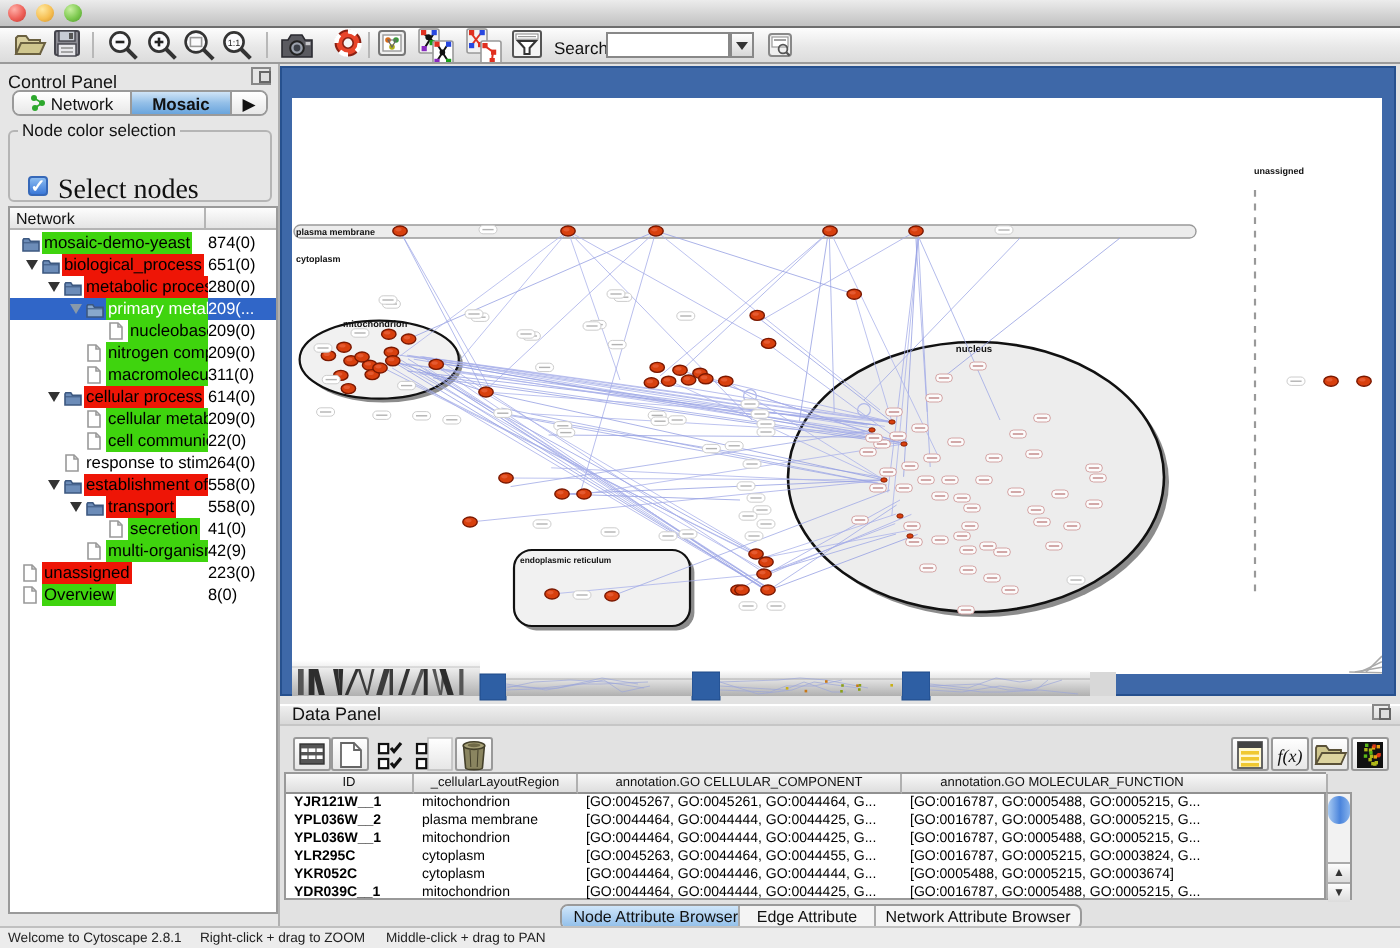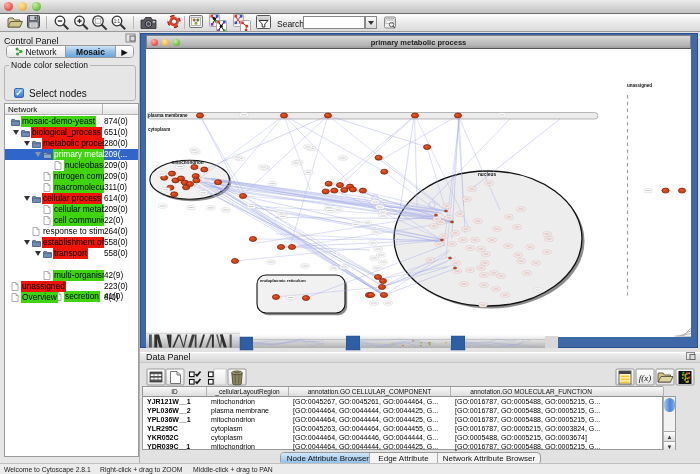--- a/index.html
+++ b/index.html
@@ -19,21 +19,21 @@
 
 #cpanel { left:0; top:32px; width:140px; height:431px; background:#e6e6e6; border-right:1px solid #b0b0b0; }
 #cpanel-title { left:4px; top:4px; font-size:9px; color:#111;text-align:right; }
 #tabbar { left:6px; top:13px; width:128px; height:13px; border:1px solid #9a9a9a; border-radius:4px; background:#fff; overflow:hidden; display:flex; }
 .tabseg { height:100%; font-size:8.5px; display:flex; align-items:center; justify-content:center; color:#111; }
 #groupbox { left:4px; top:33px; width:132px; height:36px; border:1px solid #b5b5b5; border-radius:3px; }
 #groupbox-label { left:9px; top:28px; font-size:8.5px; color:#111; background:#e6e6e6; padding:0 2px; }
 #combo { left:12px; top:41px; width:114px; height:12px; background:#fff; border:1px solid #9a9a9a; border-radius:3px; font-size:8.5px; color:#111; line-height:11px; padding-left:8px; }
 #combo-btn { right:-1px; top:-1px; width:13px; height:12px; border-radius:3px; background:linear-gradient(#a8ccf4,#4a8ae0 50%,#2f6cd0); border:1px solid #3a6cc0; color:#fff; font-size:6px; line-height:5px; text-align:center; }
 #checkbox { left:14px; top:56px; width:10px; height:10px; border-radius:2px; background:linear-gradient(#8cbcf0,#3a78d8); border:1px solid #3668b8; color:#fff; font-size:9px; line-height:9px; text-align:center; font-weight:bold; }
-#checkbox-label { left:29px; top:56px; font-size:10px; color:#111; }
+#checkbox-label { left:29px; top:56px; font-size:14px; color:#111;font-family:Liberation Serif, serif; }
 #treebox { left:4px; top:71px; width:135px; height:354px; background:#fff; border:1px solid #9a9a9a; }
 #treehead { left:0; top:0; width:133px; height:11px; background:linear-gradient(#fdfdfd,#e4e4e4); border-bottom:1px solid #b5b5b5; font-size:8px; color:#111; }
 .trow { left:0; width:133px; height:11px; font-size:8.4px; white-space:nowrap; overflow:hidden; }
 .tlab { position:absolute; top:0; height:11px; line-height:11px; padding:0 1px; color:#000; }
 .tnum { position:absolute; left:99px; top:0; height:11px; line-height:11px; font-size:8.2px; color:#000; }
 .arr { position:absolute; top:3px; width:0; height:0; border-left:3.5px solid transparent; border-right:3.5px solid transparent; border-top:5px solid #333; }
 .gbg { background:#3fd40e; }
 .rbg { background:#ee1506; }
 
 #desktop { left:140px; top:32px; width:560px; height:320px; background:#e2e2e2; overflow:hidden; }
@@ -302,21 +302,21 @@
         </div>
 <div class="trow abs" style="top:132px;">
           <span class="arr" style="left:30px;border-top-color:#333;"></span>
           <svg style="position:absolute;left:38px;top:1.5px" width="9" height="8" viewBox="0 0 9 8">
             <path d="M0.5 2 L0.5 7.5 L8.5 7.5 L8.5 2.6 L4.2 2.6 L3.4 1.4 L0.9 1.4 Z" fill="#6c8cb8" stroke="#3c5880" stroke-width="0.8"></path>
             <path d="M0.5 3.4 L8.5 3.4" stroke="#3c5880" stroke-width="0.5"></path>
           </svg>
           <span class="tlab rbg" style="left:48px;color:#000;max-width:51px;overflow:hidden;display:inline-block;">transport</span>
           <span class="tnum" style="color:#000;">558(0)</span>
         </div>
-<div class="trow abs" style="top:143px;margin-top:32px;">
+<div class="trow abs" style="top:143px;">
           <svg style="position:absolute;left:49px;top:1px" width="8" height="9" viewBox="0 0 8 9">
             <path d="M1 0.5 L5 0.5 L7 2.5 L7 8.5 L1 8.5 Z" fill="#fff" stroke="#999" stroke-width="0.8"></path>
             <path d="M5 0.5 L5 2.5 L7 2.5" fill="none" stroke="#999" stroke-width="0.8"></path>
           </svg>
           <span class="tlab gbg" style="left:59px;color:#000;max-width:40px;overflow:hidden;display:inline-block;">secretion</span>
           <span class="tnum" style="color:#000;">41(0)</span>
         </div>
 <div class="trow abs" style="top:154px;">
           <svg style="position:absolute;left:38px;top:1px" width="8" height="9" viewBox="0 0 8 9">
             <path d="M1 0.5 L5 0.5 L7 2.5 L7 8.5 L1 8.5 Z" fill="#fff" stroke="#999" stroke-width="0.8"></path>
@@ -395,26 +395,20 @@
         <rect x="280.6" y="14.1" width="1.3" height="1.3" fill="#8aa018"></rect>
         <rect x="325" y="7" width="80" height="13" fill="url(#wg)"></rect>
         <line x1="325" y1="11.5" x2="405" y2="11.5" stroke="#999" stroke-width="0.6" opacity="0.7"></line>
         <polyline points="325,15 351,18 362,18 380,17 399,19" fill="none" stroke="#9aa4da" stroke-width="0.5" opacity="0.65"></polyline>
         <polyline points="325,17 341,18 360,15 375,17 391,12" fill="none" stroke="#9aa4da" stroke-width="0.5" opacity="0.65"></polyline>
         <polyline points="325,15 349,14 364,17 378,17 384,12" fill="none" stroke="#9aa4da" stroke-width="0.5" opacity="0.65"></polyline>
         <polyline points="325,14 344,16 358,11 370,13 376,12" fill="none" stroke="#9aa4da" stroke-width="0.5" opacity="0.65"></polyline>
         <rect x="405" y="8" width="13" height="12" fill="#d8d8d8"></rect>
       </svg></div>
   <div id="mainframe" class="abs">
-    <div id="wtitle" class="abs">
-      <div class="tl abs" style="left:4px;  background:radial-gradient(circle at 35% 30%, #ffb0a8, #ee6058 55%, #c03830);"></div>
-      <div class="tl abs" style="left:15px; background:radial-gradient(circle at 35% 30%, #ffe8a0, #f6bf52 55%, #d08f28);"></div>
-      <div class="tl abs" style="left:26px; background:radial-gradient(circle at 35% 30%, #c8f0a0, #7cc84e 55%, #4a9828);"></div>
-      <div id="wtitle-text" class="abs">primary metabolic process</div>
-    </div>
     <div id="canvas" class="abs">
       <svg width="545" height="288" id="netsvg">
           <g id="bg">
             <ellipse cx="344.5" cy="192.0" rx="94" ry="67.5" fill="rgba(25,25,25,0.5)"></ellipse>
             <ellipse cx="342" cy="189.5" rx="94" ry="67.5" fill="#ededed" stroke="#111" stroke-width="1.3"></ellipse>
             <text x="341" y="127" font-size="4.8" font-weight="bold" fill="#111" text-anchor="middle">nucleus</text>
             <ellipse cx="45.599999999999994" cy="132.8" rx="39.8" ry="19.5" fill="rgba(25,25,25,0.5)"></ellipse>
             <ellipse cx="43.599999999999994" cy="130.8" rx="39.8" ry="19.5" fill="#f1f1f1" stroke="#111" stroke-width="1.1"></ellipse>
             <text x="41.599999999999994" y="114.5" font-size="4.6" font-weight="bold" fill="#111" text-anchor="middle">mitochondrion</text>
             <rect x="113.2" y="228.2" width="88" height="38" rx="9" fill="rgba(25,25,25,0.5)"></rect>

